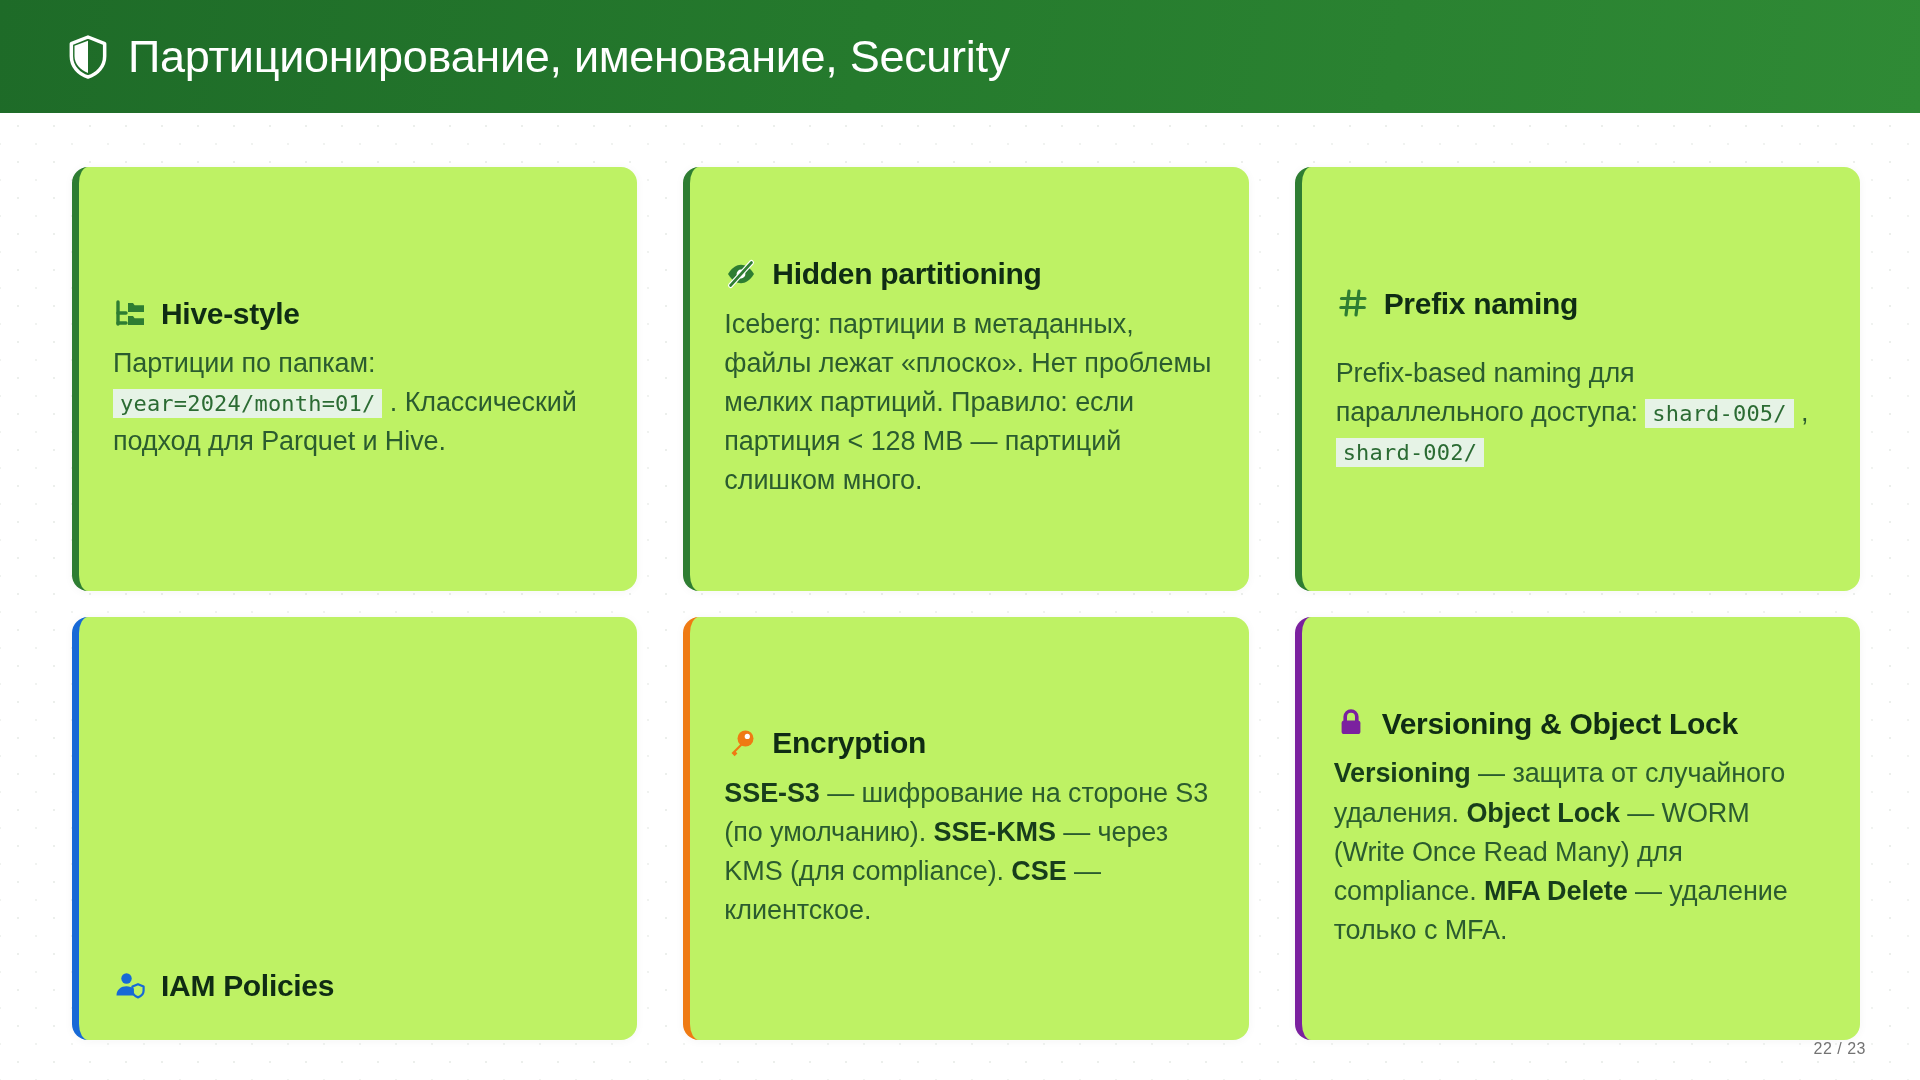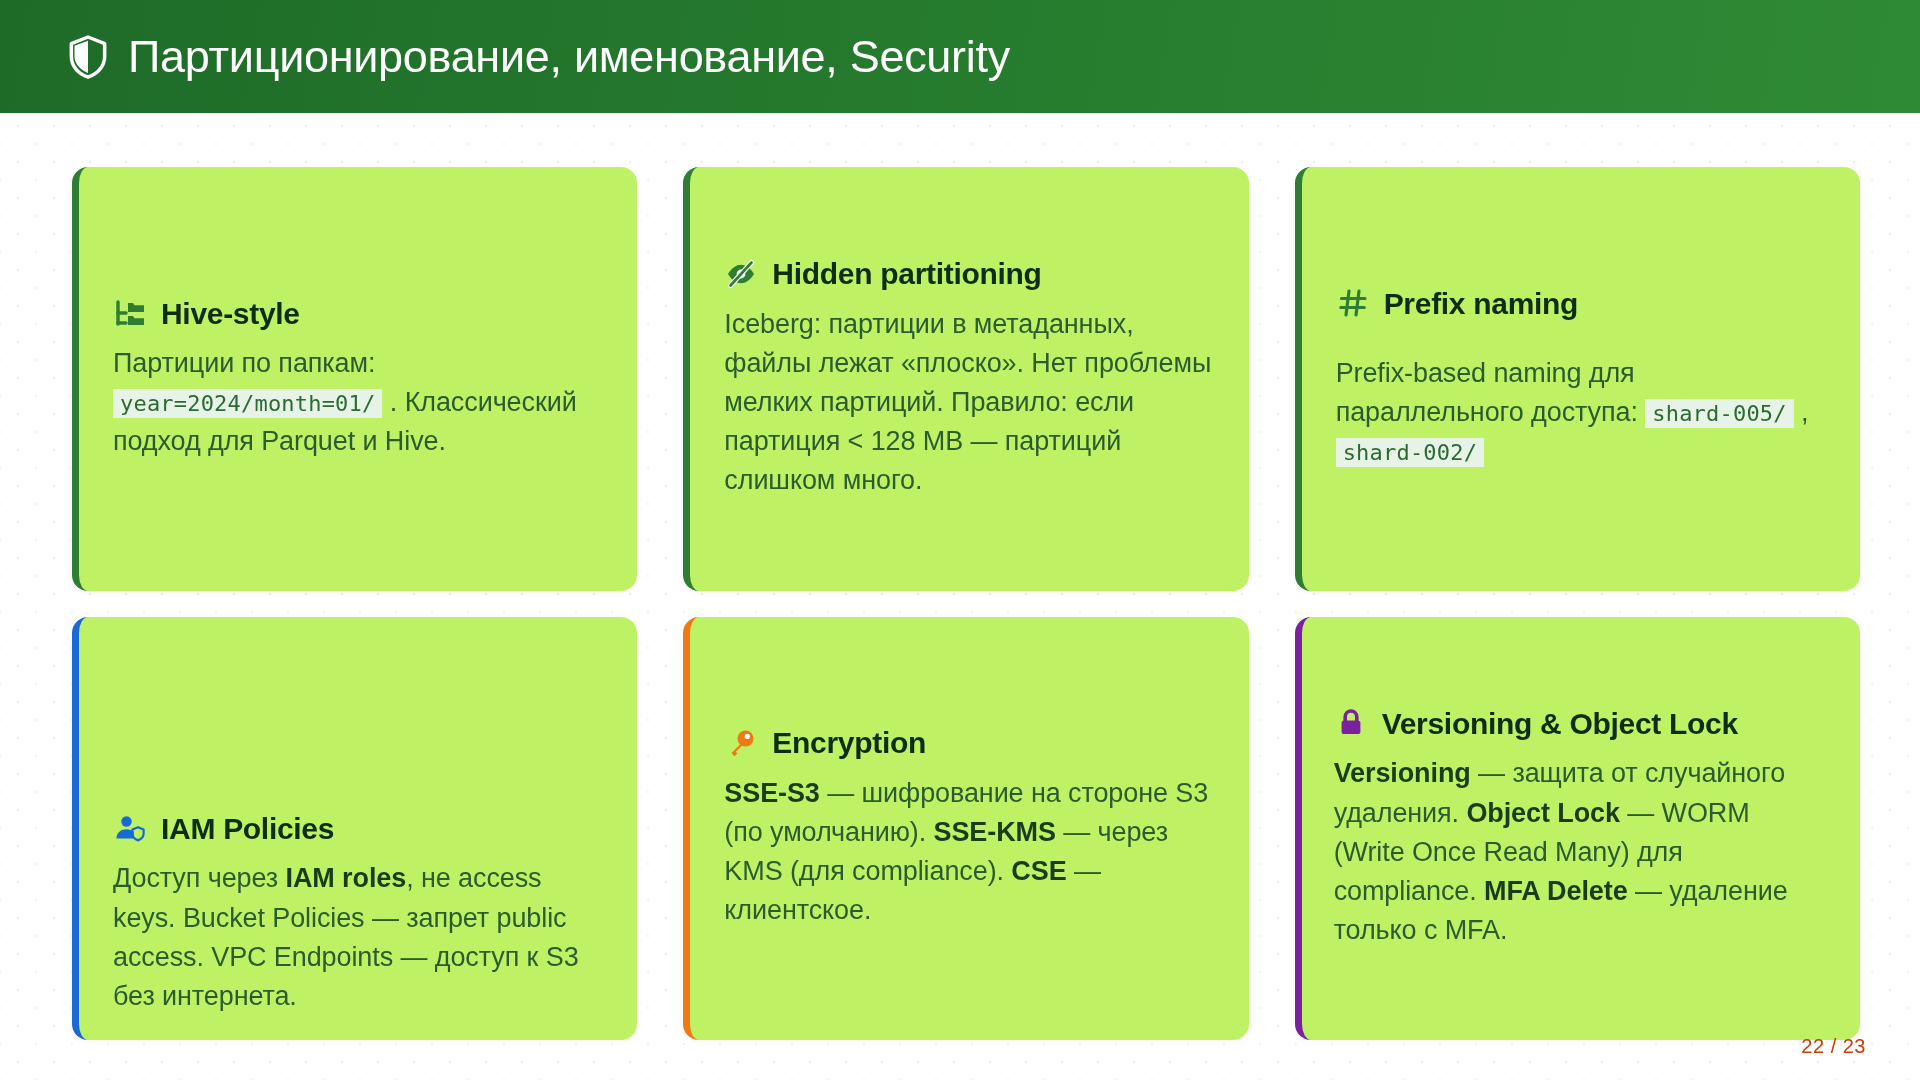--- a/index.html
+++ b/index.html
@@ -114,22 +114,22 @@
     border-radius: 0;
     letter-spacing: 0.2px;
     white-space: nowrap;
   }
 
   
   .page-number {
     position: absolute;
     right: 54px;
     bottom: 22px;
-    font-size: 20px;
-    color: #c2410c;
+    font-size: 16px;
+    color: #737373;
     letter-spacing: 0.5px;
     z-index: 4;
     margin-left: 20px;
   }
 </style>
 </head>
 <body>
 
 <div class="slide-header">
   <svg class="shield-icon" viewBox="0 0 24 26" aria-hidden="true">
@@ -193,23 +193,20 @@
     <div class="card-head">
       <span class="card-icon">
         <svg width="32" height="32" viewBox="0 0 32 32" aria-hidden="true">
           <circle cx="12.5" cy="9.5" r="5.2" fill="#1769d6"></circle>
           <path d="M2.5 26.5 C2.5 20.6 7 17.3 12.5 17.3 C15.3 17.3 17.9 18.2 19.8 19.7 L19.8 26.5 Z" fill="#1769d6"></path>
           <path d="M24 15.2 L29.6 17.6 V21.6 C29.6 24.9 27.2 27.4 24 28.4 C20.8 27.4 18.4 24.9 18.4 21.6 V17.6 Z" fill="none" stroke="#1769d6" stroke-width="2.2" stroke-linejoin="round"></path>
         </svg>
       </span>
       <span class="card-title">IAM Policies</span>
     </div>
-    <div class="card-body">
-      <span>Доступ через </span><b>IAM roles</b><span>, не access keys. Bucket Policies — запрет public access. VPC Endpoints — доступ к S3 без интернета.</span>
-    </div>
   </div>
 
   <div class="card" style="border-left-color:#ef7a13;">
     <div class="card-head">
       <span class="card-icon">
         <svg width="30" height="30" viewBox="0 0 30 30" aria-hidden="true">
           <circle cx="19.5" cy="10.5" r="8" fill="#ef7a13"></circle>
           <circle cx="21.3" cy="8.4" r="2.6" fill="#ffffff"></circle>
           <path d="M15 15.5 L5.5 25 L8.6 28.2 L11.4 25.4 L9.8 23.8 L12.6 21 L18 15.6 Z" fill="#ef7a13"></path>
         </svg>

